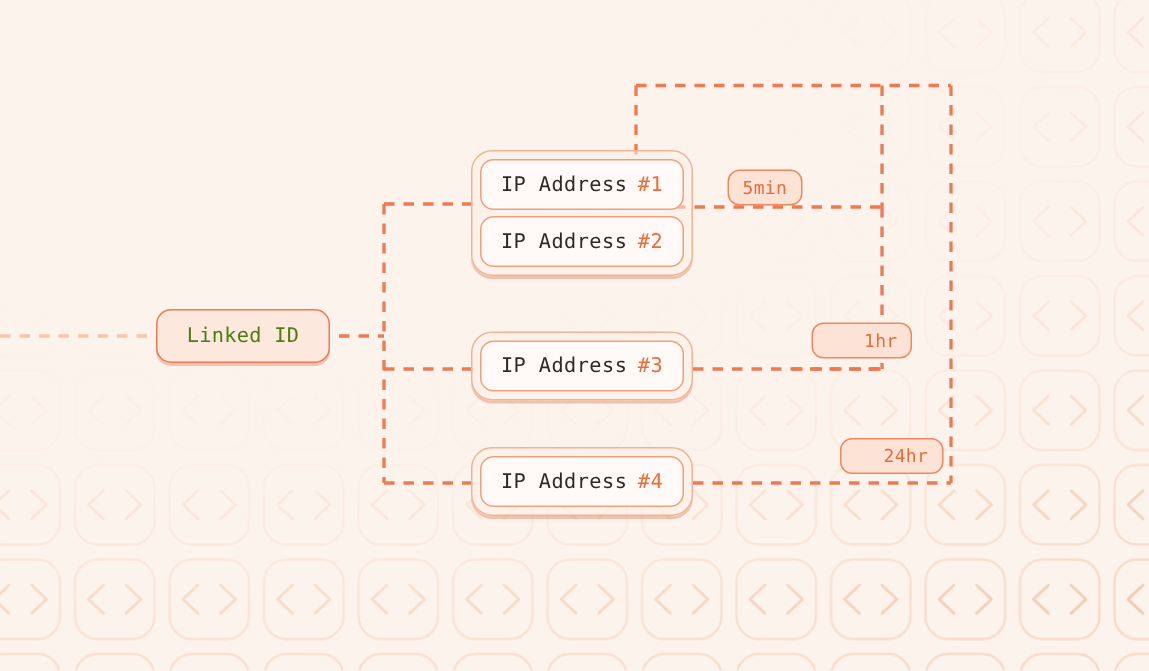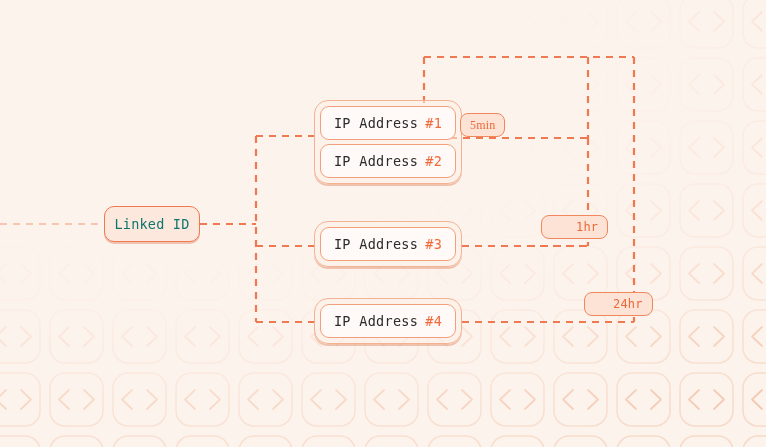--- a/index.html
+++ b/index.html
@@ -36,26 +36,26 @@
 
   
   .wires { position: absolute; inset: 0; z-index: 2; pointer-events: none; }
 
   
   .node-layer { position: absolute; inset: 0; z-index: 3; }
 
   .linked-id {
     position: absolute;
     left: 104px; top: 206px;
-    width: 96px; height: 36px;
+    width: 116px; height: 36px;
     box-sizing: border-box;
     border: 1.6px solid #ef7a52;
     border-radius: 10px;
     background: #fce8dd;
-    color: #0f766e;
+    color: #4d7c0f;
     font-size: 13.5px;
     letter-spacing: .2px;
     display: flex; align-items: center; justify-content: center;
     box-shadow: 0 2px 0 0 rgba(214,104,66,.35);
   }
 
   
   .ip-group {
     position: absolute;
     box-sizing: border-box;
@@ -168,20 +168,20 @@
       </div>
     </div>
 
     <div class="ip-group" style="left:314px; top:298px; width:148px;">
       <div class="ip-box">
         <span>IP Address</span>
         <span class="num">#4</span>
       </div>
     </div>
 
-    <div class="pill" style="left:460px; top:113px;font-family:Liberation Serif, serif;">5min</div>
+    <div class="pill" style="left:485px; top:113px;">5min</div>
 
     <div class="pill" style="left:541px; top:215px;padding-left:34px;">1hr</div>
 
-    <div class="pill" style="left:584px; top:292px;padding-left:28px;">24hr</div>
+    <div class="pill" style="left:560px; top:292px;padding-left:28px;">24hr</div>
 
   </div>
 </div>
 
 </body></html>

